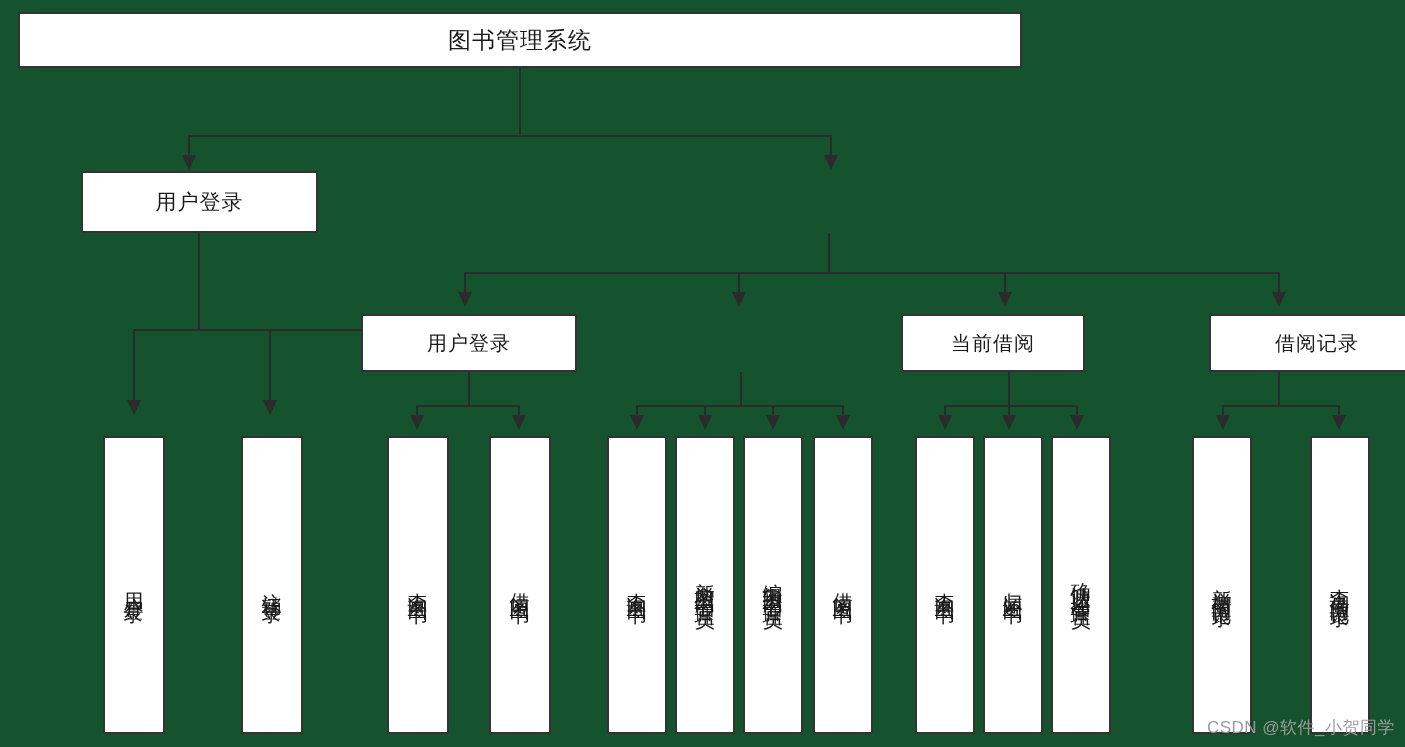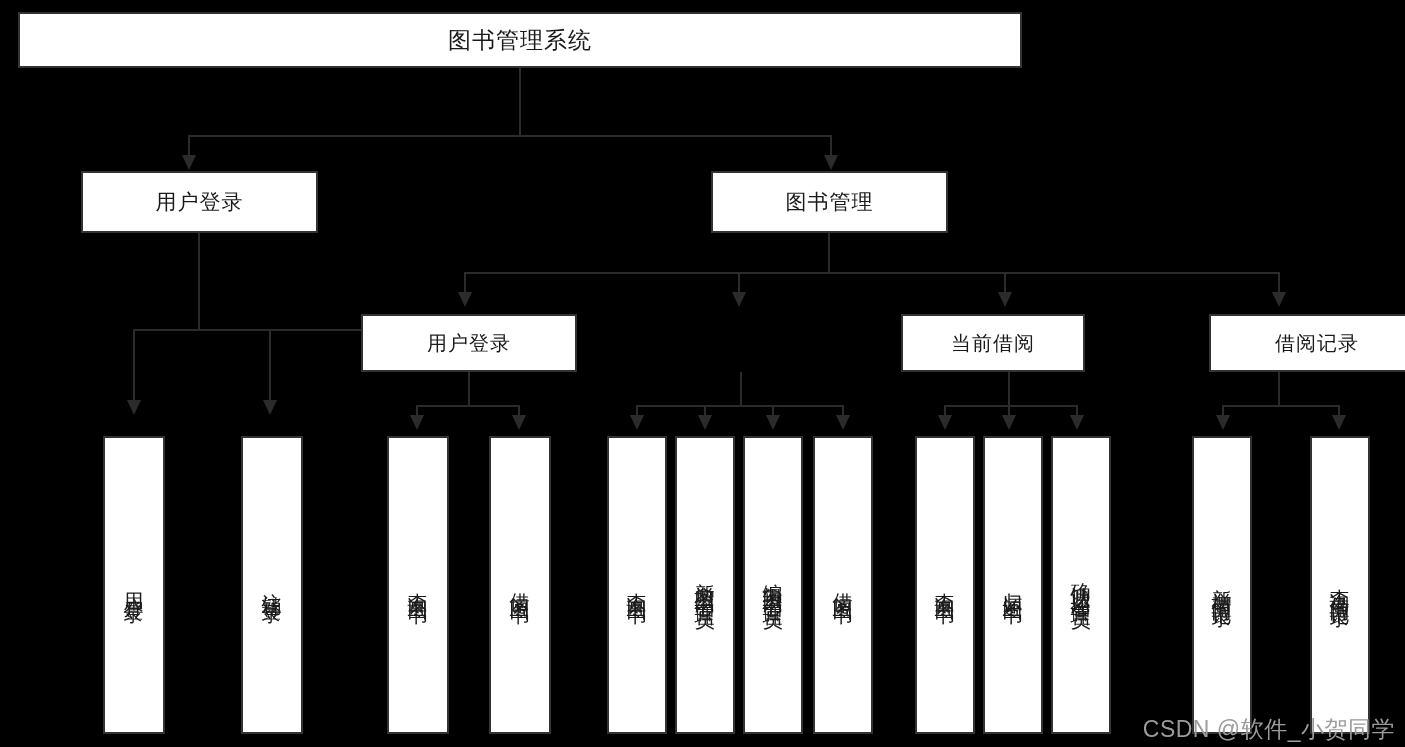--- a/index.html
+++ b/index.html
@@ -5,21 +5,21 @@
 <style>
   html,body{margin:0;padding:0;background:#ffffff;}
   body{
     font-family:"Liberation Sans","DejaVu Sans",sans-serif;
     color:#111111;
   }
   #canvas{
     position:relative;
     width:1405px;
     height:747px;
-    background:#000000;
+    background:#14532d;
     overflow:hidden;
   }
   
   .node{
     position:absolute;
     box-sizing:border-box;
     border:2px solid #333333;
     background:#ffffff;
     display:flex;
     align-items:center;
@@ -61,22 +61,22 @@
     position:absolute;
     width:0;height:0;
     border-left:7px solid transparent;
     border-right:7px solid transparent;
     border-top:15px solid #2b2b2b;
   }
   
   #watermark{
     position:absolute;
     right:10px;
-    bottom:2px;
-    font-size:23px;
+    bottom:8px;
+    font-size:17px;
     color:#9b9b9b;
     white-space:nowrap;
     letter-spacing:0.5px;
     pointer-events:none;
     margin-top:7px;
   }
 </style>
 </head>
 <body>
 
@@ -90,23 +90,20 @@
 
   <div class="ln hln" style="left:188px;top:135px;width:644px;height:2px;"></div>
 
   <div class="ln vln" style="left:188px;top:135px;width:2px;height:23px;"></div>
   <div class="arrow" style="left:182px;top:155px;"></div>
   <div class="ln vln" style="left:830px;top:135px;width:2px;height:23px;"></div>
   <div class="arrow" style="left:824px;top:155px;"></div>
 
   <div class="node lvl2" style="left:81px;top:171px;width:237px;height:62px;">
     <span>用户登录</span>
-  </div>
-  <div class="node lvl2" style="left:711px;top:171px;width:237px;height:62px;">
-    <span>图书管理</span>
   </div>
 
   <div class="ln vln" style="left:198px;top:233px;width:2px;height:97px;"></div>
   <div class="ln hln" style="left:133px;top:329px;width:266px;height:2px;"></div>
   <div class="ln vln" style="left:133px;top:329px;width:2px;height:73px;"></div>
   <div class="arrow" style="left:127px;top:400px;"></div>
   <div class="ln vln" style="left:269px;top:329px;width:2px;height:73px;"></div>
   <div class="arrow" style="left:263px;top:400px;"></div>
 
   <div class="ln vln" style="left:828px;top:233px;width:2px;height:40px;"></div>

